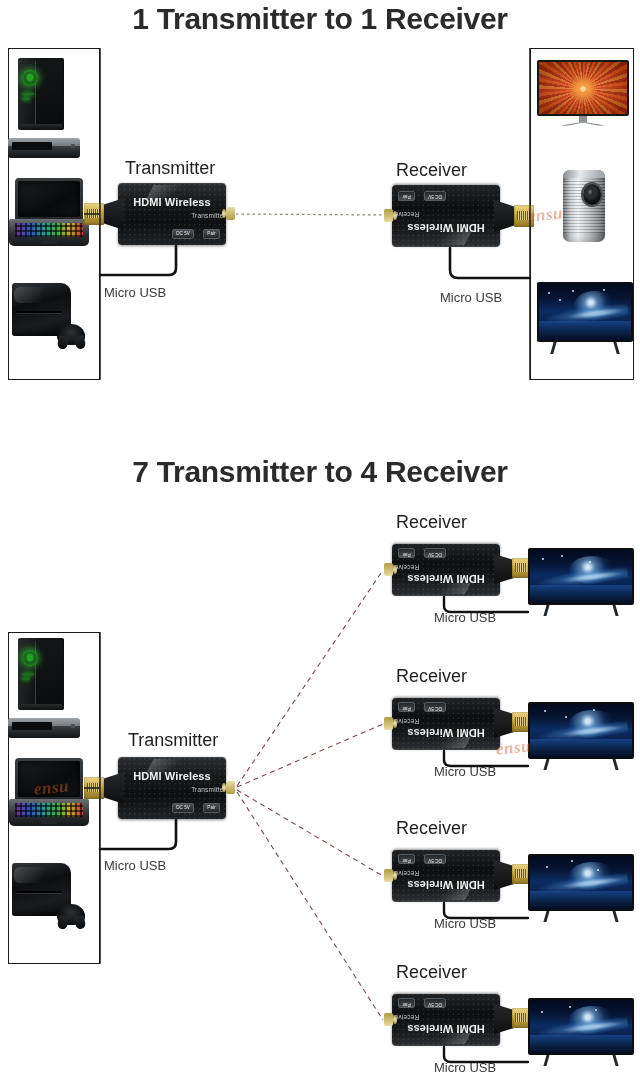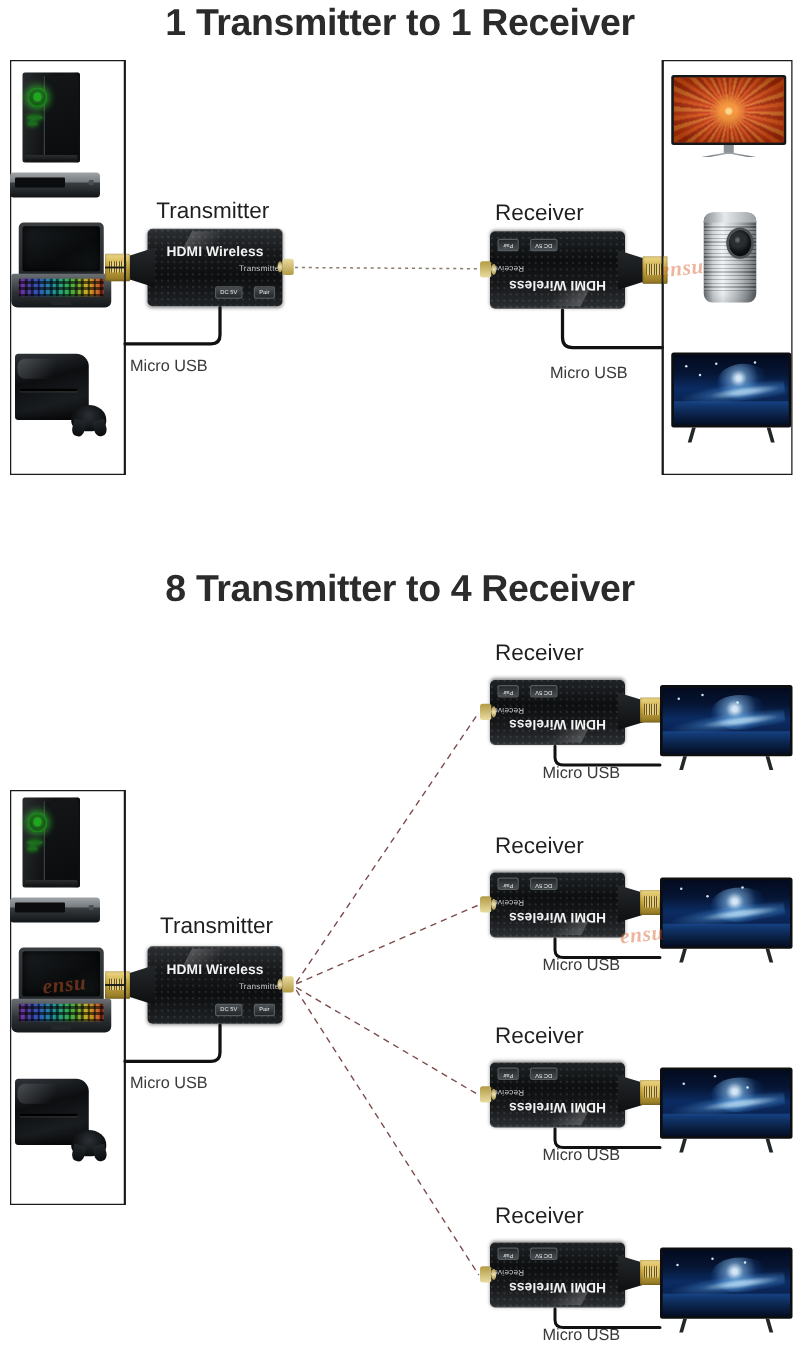--- a/index.html
+++ b/index.html
@@ -287,21 +287,21 @@
   </div>
 </div>
 <div class="dg-neck" style="left:494px;top:200px;width:24px;height:32px;
             clip-path:polygon(0% 0%,100% 24%,100% 76%,0% 100%);"></div>
 <div class="hdmi" style="left:514px;top:205px;width:20px;height:22px;"></div>
 <div class="ant" style="left:384px;top:209px;width:9px;height:13px;transform:rotate(180deg);"></div>
 <div class="label label-usb" style="left:440px;top:290px;">Micro USB</div>
 
 <div class="wm" style="left:528px;top:205px;">ensu</div>
 
-<div class="section-title" style="top:455px;">8 Transmitter to 4 Receiver</div>
+<div class="section-title" style="top:455px;">7 Transmitter to 4 Receiver</div>
 
 <div class="panel" style="left:8px;top:632px;width:92px;height:332px;"></div>
 
 <div class="dev" style="left:18px;top:638px;width:46px;height:72px;">
   <div class="pc-body"></div>
     <div class="pc-glass"></div>
     <div class="pc-fan"></div>
   <div class="pc-stripe" style="top:48%;"></div>
   <div class="pc-stripe" style="top:56%;width:18%;"></div>
   <div class="pc-base"></div>

